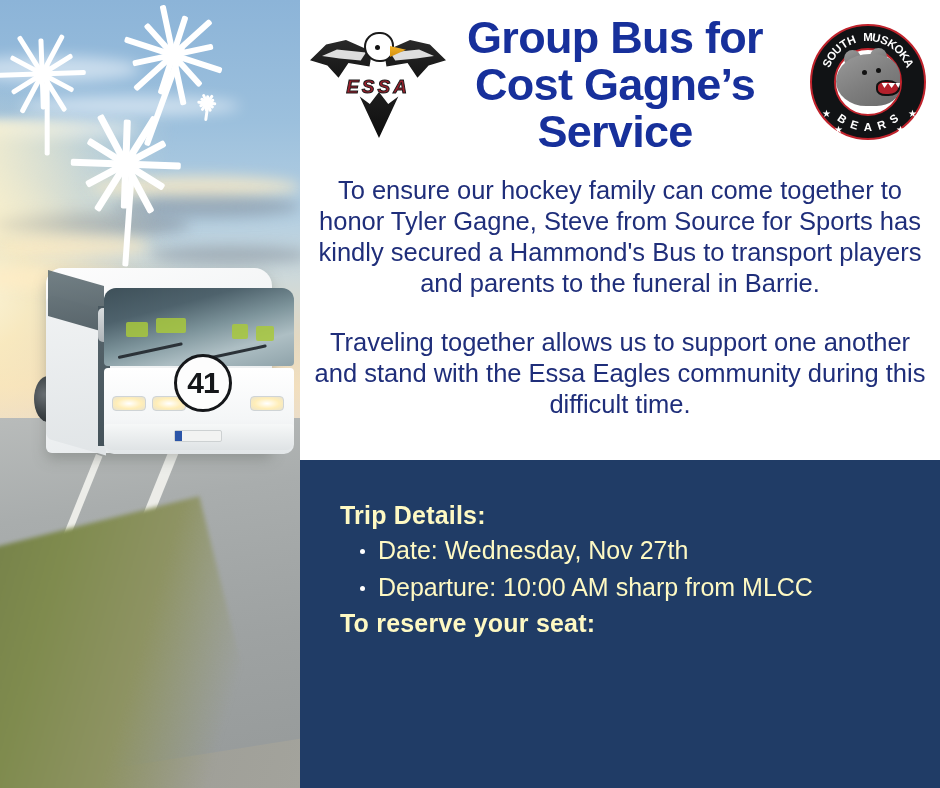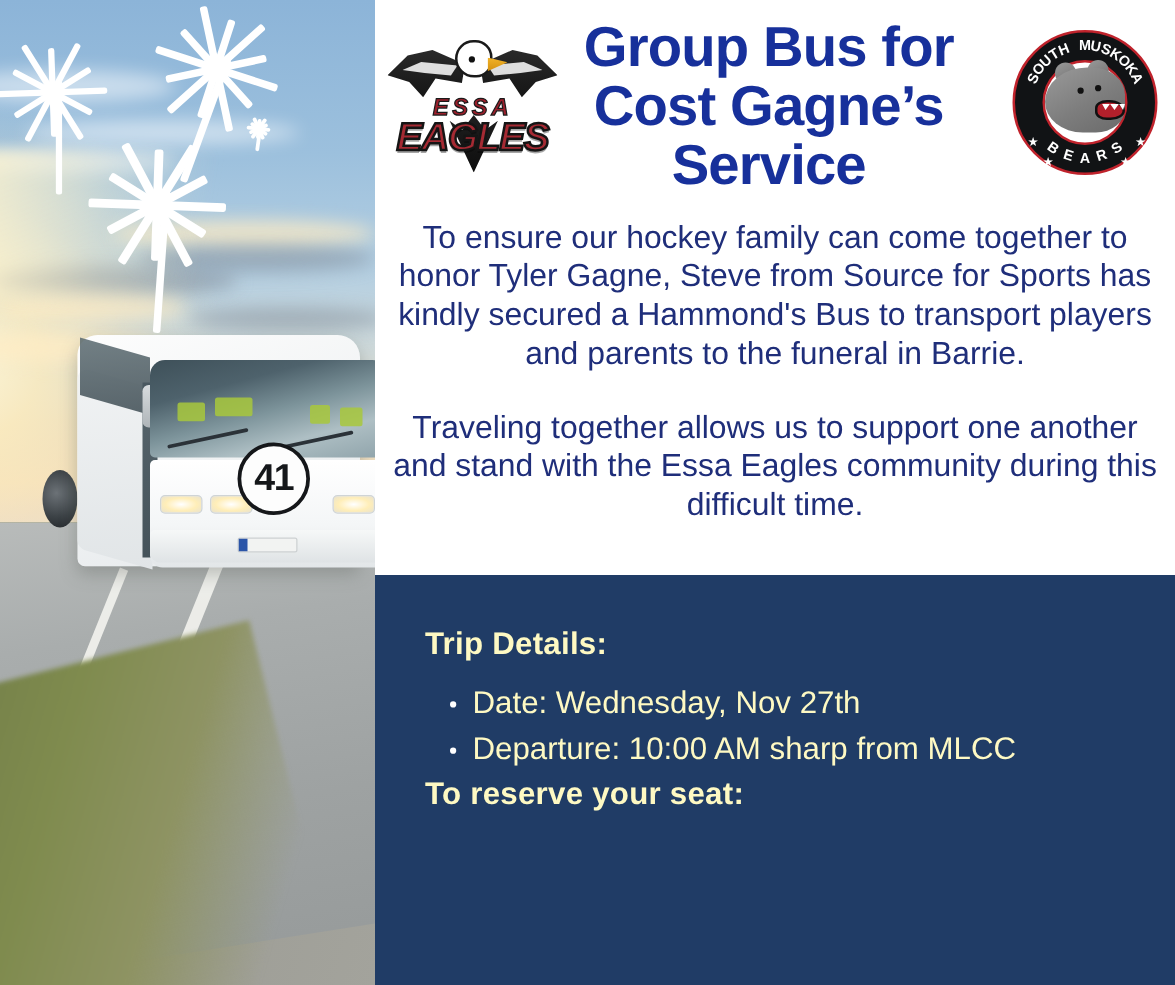--- a/index.html
+++ b/index.html
@@ -70,21 +70,21 @@
     transform:rotate(-14deg);
     filter:blur(2px);
   }
 
   
   #bus {
     position:absolute;
     left:18px; top:258px; width:262px; height:210px;
   }
   .bus-body {
-    position:absolute; left:44px; top:10px; width:226px; height:185px;
+    position:absolute; left:28px; top:10px; width:226px; height:185px;
     background:linear-gradient(160deg,#fdfdfd 0%, #f2f4f5 45%, #e3e7e9 100%);
     border-radius:16px 18px 6px 6px;
     box-shadow:0 6px 14px rgba(90,95,90,0.35);
   }
   .bus-side {
     position:absolute; left:0px; top:34px; width:60px; height:145px;
     background:linear-gradient(160deg,#f1f3f4 0%, #e1e5e7 100%);
     transform:skewY(16deg);
     border-radius:10px 0 0 6px;
   }
@@ -279,21 +279,21 @@
     position:absolute; left:0; top:460px; width:640px; height:396px;
     background:#203c66;
     padding:38px 36px 0 40px;
     color:#fef9c3;
     font-family:"Liberation Sans", sans-serif;
   }
   .det-head {
     font-size:25px; font-weight:700; line-height:34px;
     letter-spacing:0.2px;
   }
-  ul.det-list { list-style:none; margin:12px 0 0 14px; padding:0; }
+  ul.det-list { list-style:none; margin:0 0 0 14px; padding:0; }
   ul.det-list li {
     position:relative;
     font-size:25px; line-height:37px;
     padding-left:24px;
     font-weight:400;
   }
   ul.det-list li::before {
     content:"";
     position:absolute; left:6px; top:17px;
     width:5px; height:5px; border-radius:50%;
@@ -402,21 +402,20 @@
         <div class="eagle-wing left"></div>
         <div class="eagle-wing right"></div>
         <div class="eagle-wing-hl left"></div>
         <div class="eagle-wing-hl right"></div>
         <div class="eagle-tail"></div>
         <div class="eagle-head">
           <span class="eagle-eye"></span>
           <span class="eagle-beak"></span>
         </div>
         <div class="eagles-essa">ESSA</div>
-        <div class="eagles-word">EAGLES</div>
       </div>
 
       <div id="title">
           <div>Group Bus for</div>
           <div>Cost Gagne’s</div>
           <div>Service</div>
         </div>
 
       <div id="bears-logo">
         <div class="bears-ring-outer"></div>

